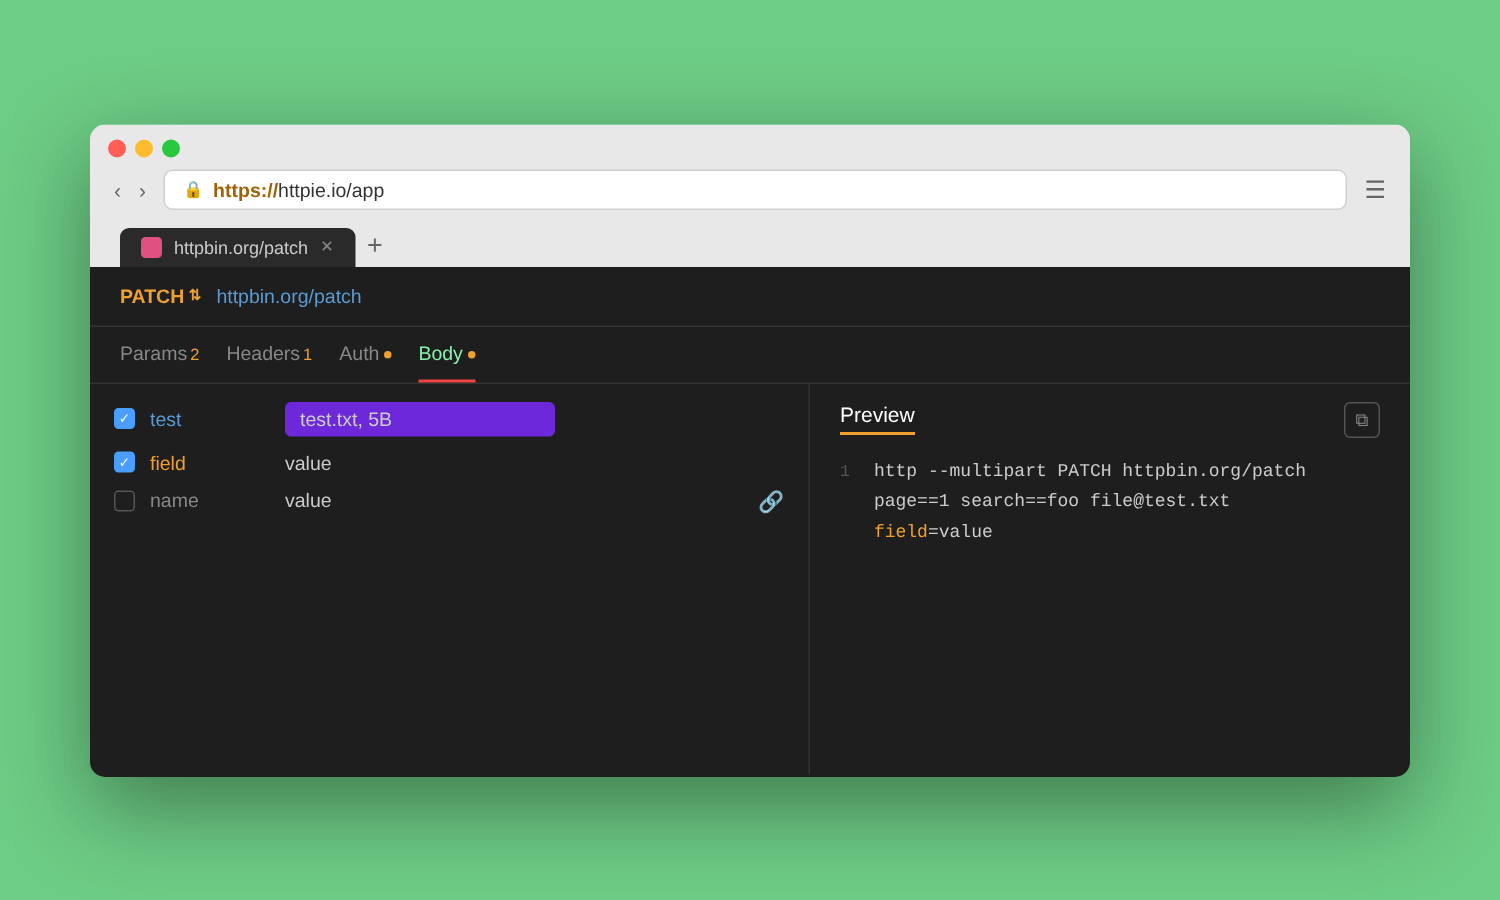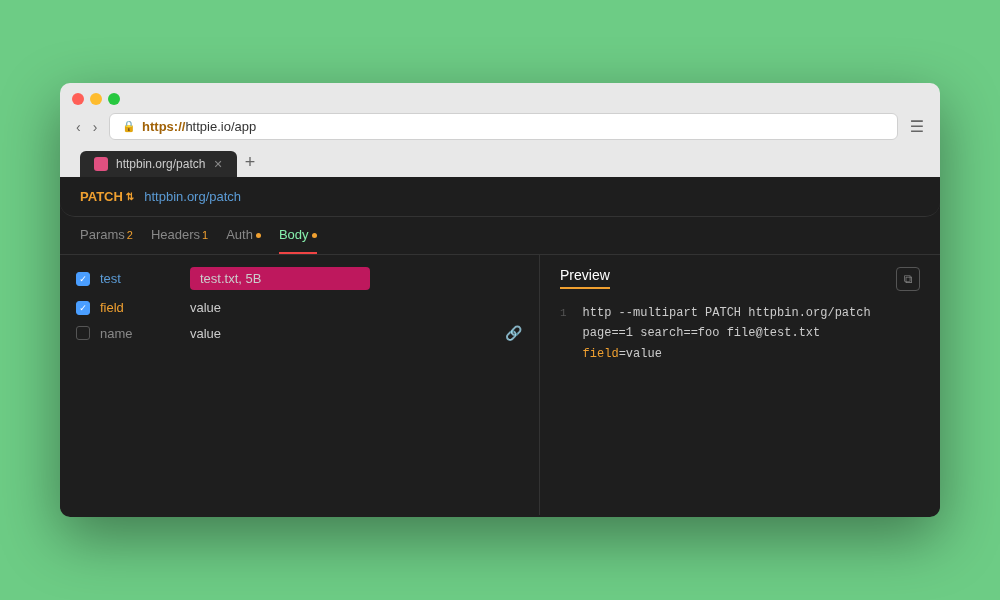--- a/index.html
+++ b/index.html
@@ -126,21 +126,20 @@
       background: #1e1e1e;
       min-height: 340px;
     }
     
     .method-bar {
       padding: 12px 20px;
       display: flex;
       align-items: center;
       gap: 10px;
       border-bottom: 1px solid #333;
-      border-radius: 15px;
     }
     .method-badge {
       color: #f0a030;
       font-weight: 700;
       font-size: 13px;
       display: flex;
       align-items: center;
       gap: 3px;
     }
     .method-badge .arrows {
@@ -228,21 +227,21 @@
     }
     .field-name.blue { color: #5b9bd5; }
     .field-name.orange { color: #f0a030; }
     .field-name.gray { color: #888; }
     .field-value {
       flex: 1;
       font-size: 13px;
       color: #ccc;
     }
     .field-value-input {
-      background: #be185d;
+      background: #6d28d9;
       border: none;
       border-radius: 4px;
       padding: 4px 10px;
       color: #ccc;
       font-size: 13px;
       width: 180px;
     }
     .attach-icon {
       color: #666;
       font-size: 14px;

